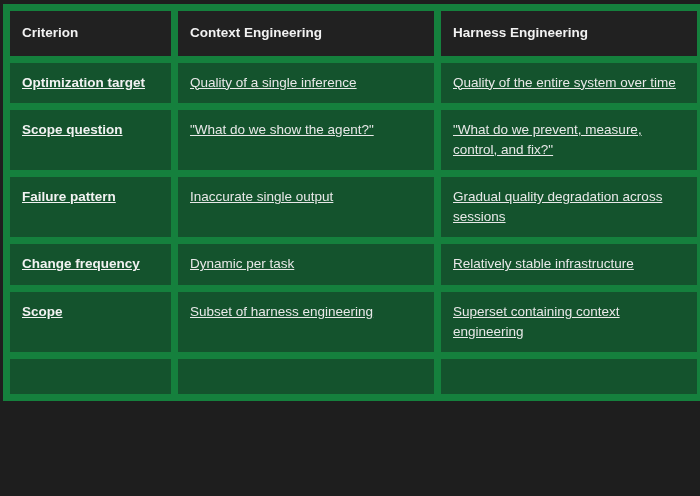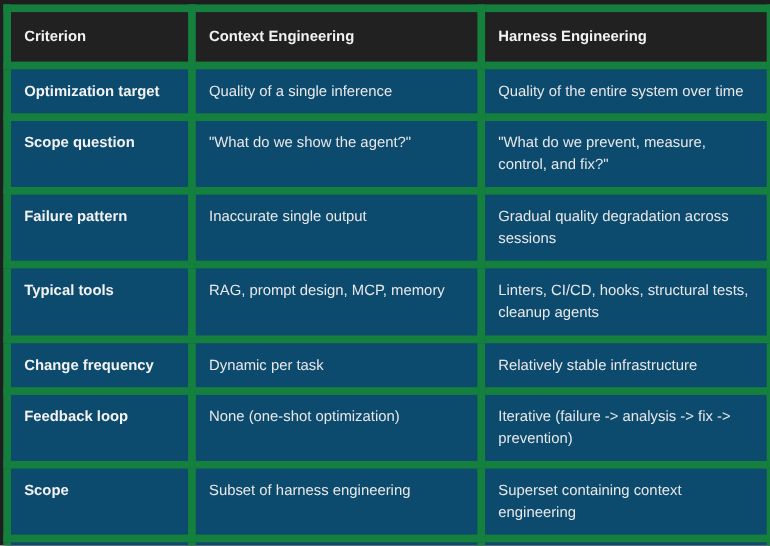--- a/index.html
+++ b/index.html
@@ -46,21 +46,22 @@
     font-size: 13.5px;
     color: #f2f2f2;
     padding-top: 12px;
     padding-bottom: 13px;
   }
   table.comparison tbody td.crit {
     font-weight: bold;
     color: #f2f2f2;
   }
   table.comparison tbody tr td {
-    background: #0c4a6e;
+    background: #14532d;
+    text-decoration: underline;
   }
   .spacer-row td {
     height: 14px;
     padding: 0;
     border-left: 1px solid #212121;
     border-right: 1px solid #212121;
     border-bottom: 1px solid #212121;
     border-top: 1px solid #3a3a3a;
     background: #1e1e1e;
   }
@@ -92,33 +93,23 @@
         <td class="crit">Scope question</td>
         <td>"What do we show the agent?"</td>
         <td>"What do we prevent, measure, control, and fix?"</td>
       </tr>
       <tr>
         <td class="crit">Failure pattern</td>
         <td>Inaccurate single output</td>
         <td>Gradual quality degradation across sessions</td>
       </tr>
       <tr>
-        <td class="crit">Typical tools</td>
-        <td>RAG, prompt design, MCP, memory</td>
-        <td>Linters, CI/CD, hooks, structural tests, cleanup agents</td>
-      </tr>
-      <tr>
         <td class="crit">Change frequency</td>
         <td>Dynamic per task</td>
         <td>Relatively stable infrastructure</td>
-      </tr>
-      <tr>
-        <td class="crit">Feedback loop</td>
-        <td>None (one-shot optimization)</td>
-        <td>Iterative (failure -&gt; analysis -&gt; fix -&gt; prevention)</td>
       </tr>
       <tr>
         <td class="crit">Scope</td>
         <td>Subset of harness engineering</td>
         <td>Superset containing context engineering</td>
       </tr>
       <tr class="spacer-row">
         <td></td>
         <td></td>
         <td></td>

